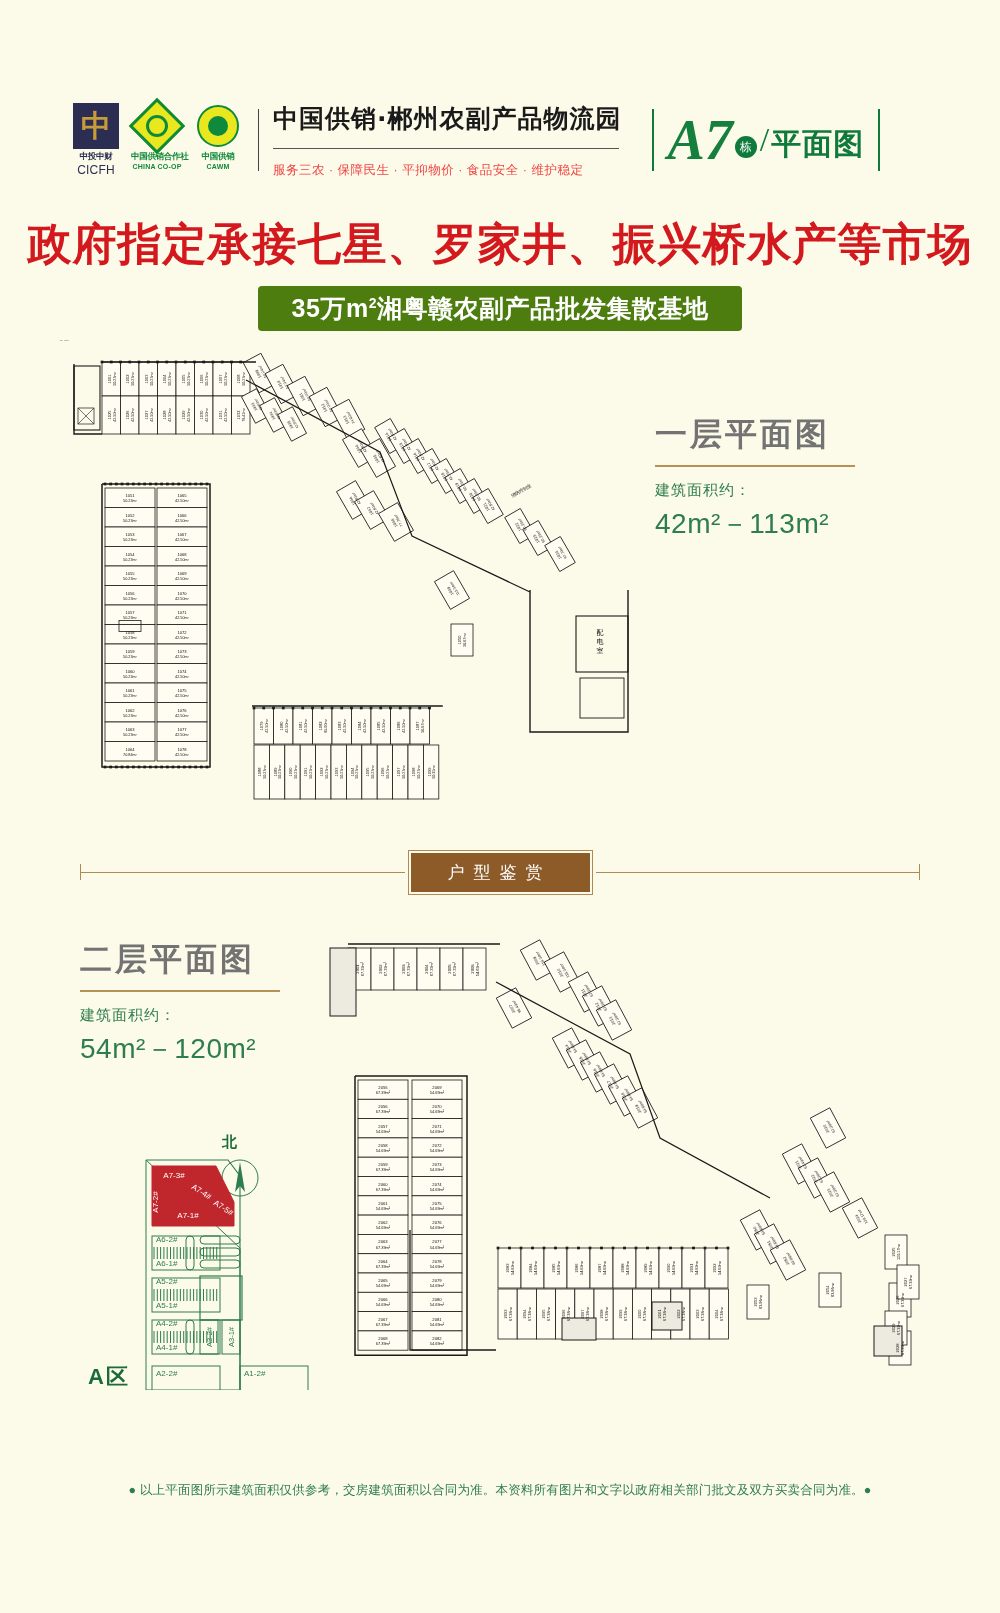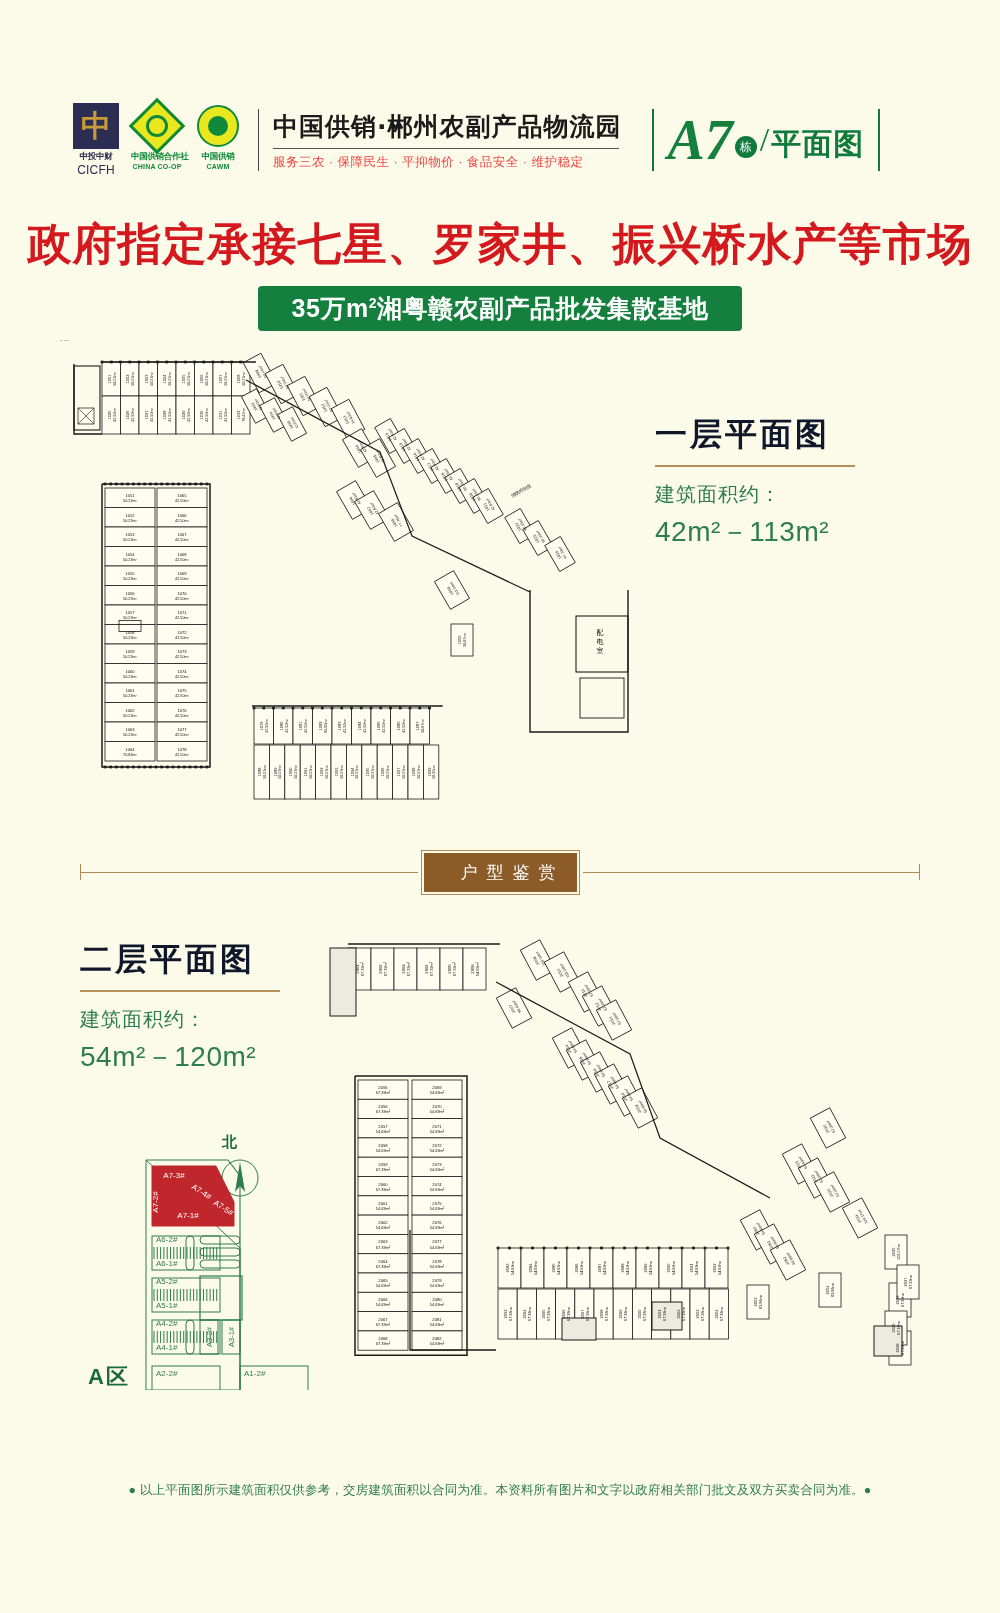--- a/index.html
+++ b/index.html
@@ -25,53 +25,53 @@
   .circle3{width:38px;height:38px;border-radius:50%;background:#E9E81F;border:2px solid #0F8A3C;display:flex;align-items:center;justify-content:center;}
   .circle3 .inner3{width:20px;height:20px;border-radius:50%;background:#0F8A3C;}
   .logo-cn{font-size:8.5px;color:#111;margin-top:2px;font-weight:bold;letter-spacing:-0.3px;white-space:nowrap;}
   .logo-en{font-size:8px;color:#111;letter-spacing:0.2px;white-space:nowrap;font-family:"Liberation Sans",sans-serif;}
   .logo.l1 .logo-cn{color:#2B2E52;}
   .logo.l1 .logo-en{color:#2B2E52;font-size:12px;font-weight:normal;}
   .logo.l2 .logo-cn,.logo.l3 .logo-cn{color:#0F8A3C;}
   .logo.l2 .logo-en,.logo.l3 .logo-en{color:#0F8A3C;font-size:7px;font-weight:bold;}
 
   .vdiv{width:1px;background:#444;height:62px;margin:0 14px;}
-  .titleblock{display:flex;flex-direction:column;justify-content:center;}
+  .titleblock{display:flex;flex-direction:column;justify-content:center;gap:8px;}
   .maintitle{font-size:25px;color:#1a1a1a;font-weight:bold;letter-spacing:1px;font-family:"DejaVu Sans","Liberation Sans",sans-serif;}
   .titlerule{height:1px;background:#555;margin:5px 0 5px 0;width:346px;}
   .subtitle{font-size:12.5px;color:#ef4444;letter-spacing:0.5px;}
   .a7block{display:flex;align-items:center;margin-left:16px;}
   .pipe{width:2px;height:62px;background:#0F7A3C;margin:0 14px;}
   .a7{font-size:56px;color:#15803d;font-family:"Liberation Serif","DejaVu Serif",serif;font-style:italic;font-weight:bold;line-height:1;text-align:center;}
   .dongcircle{width:22px;height:22px;border-radius:50%;background:#0F7A3C;color:#fff;font-size:12px;display:flex;align-items:center;justify-content:center;margin:14px 1px 0 2px;}
   .slash{font-size:34px;color:#0F7A3C;margin:0 2px;font-family:"Liberation Serif",serif;}
   .pmt{font-size:30px;color:#0F7A3C;font-weight:bold;letter-spacing:1px;font-family:"DejaVu Sans",sans-serif;margin-top:9px;}
 
   
   .headline{position:absolute;left:0;top:215px;width:1000px;text-align:center;}
   .headline h1{margin:0;font-size:44px;color:#D3191E;font-weight:bold;letter-spacing:1px;font-family:"DejaVu Sans","Liberation Sans",sans-serif;}
-  .redbar{display:inline-block;margin-top:12px;background:#15803d;color:#fff;border-radius:4px;padding:6px 34px;font-size:25px;font-weight:bold;letter-spacing:0.5px;position:relative;}
+  .redbar{display:inline-block;margin-top:12px;background:#4d7c0f;color:#fff;border-radius:4px;padding:6px 34px;font-size:25px;font-weight:bold;letter-spacing:0.5px;position:relative;}
   .redbar .sup{font-size:14px;vertical-align:super;}
 
   
-  .sect-title{font-size:32px;color:#0f172a;font-weight:bold;letter-spacing:3px;font-family:Liberation Serif, serif;}
+  .sect-title{font-size:32px;color:#737373;font-weight:bold;letter-spacing:3px;font-family:Liberation Serif, serif;}
   .sect-rule{height:2px;background:#A97B3F;margin-top:8px;opacity:.85;}
-  .sect-sub{font-size:20px;color:#2E7D4F;margin-top:14px;letter-spacing:1px;}
+  .sect-sub{font-size:15px;color:#2E7D4F;margin-top:14px;letter-spacing:1px;}
   .sect-area{font-size:28px;color:#2E7D4F;margin-top:5px;letter-spacing:0.5px;}
 
   #f1-title{position:absolute;left:655px;top:413px;width:240px;}
   #f1-title .sect-rule{width:200px;}
   #f2-title{position:absolute;left:80px;top:938px;width:260px;}
   #f2-title .sect-rule{width:200px;}
 
   
   .divider{position:absolute;left:80px;top:855px;width:840px;height:34px;display:flex;align-items:center;}
   .divider .line{flex:1;height:1px;background:#B08A52;}
   .divider .capL,.divider .capR{width:1px;height:16px;background:#B08A52;}
-  .divider .chip{background:#8C5B28;color:#fff;font-size:17px;letter-spacing:9px;padding:6px 10px 6px 35px;margin:0 6px;border:2px solid #8C5B28;box-shadow:0 0 0 2px #FCFAE8, 0 0 0 3px #B08A52;font-family:"DejaVu Serif",serif;}
+  .divider .chip{background:#8C5B28;color:#fff;font-size:17px;letter-spacing:9px;padding:6px 36px 6px 35px;margin:0 6px;border:2px solid #8C5B28;box-shadow:0 0 0 2px #FCFAE8, 0 0 0 3px #B08A52;font-family:"DejaVu Serif",serif;}
 
   
   .footer{position:absolute;left:0;top:1482px;width:1000px;text-align:center;font-size:12.5px;color:#2E7D4F;letter-spacing:0.2px;}
 
   
   .plan{position:absolute;}
   .plan svg{display:block;}
 
   
   #keymap{position:absolute;left:88px;top:1140px;width:250px;height:250px;}

